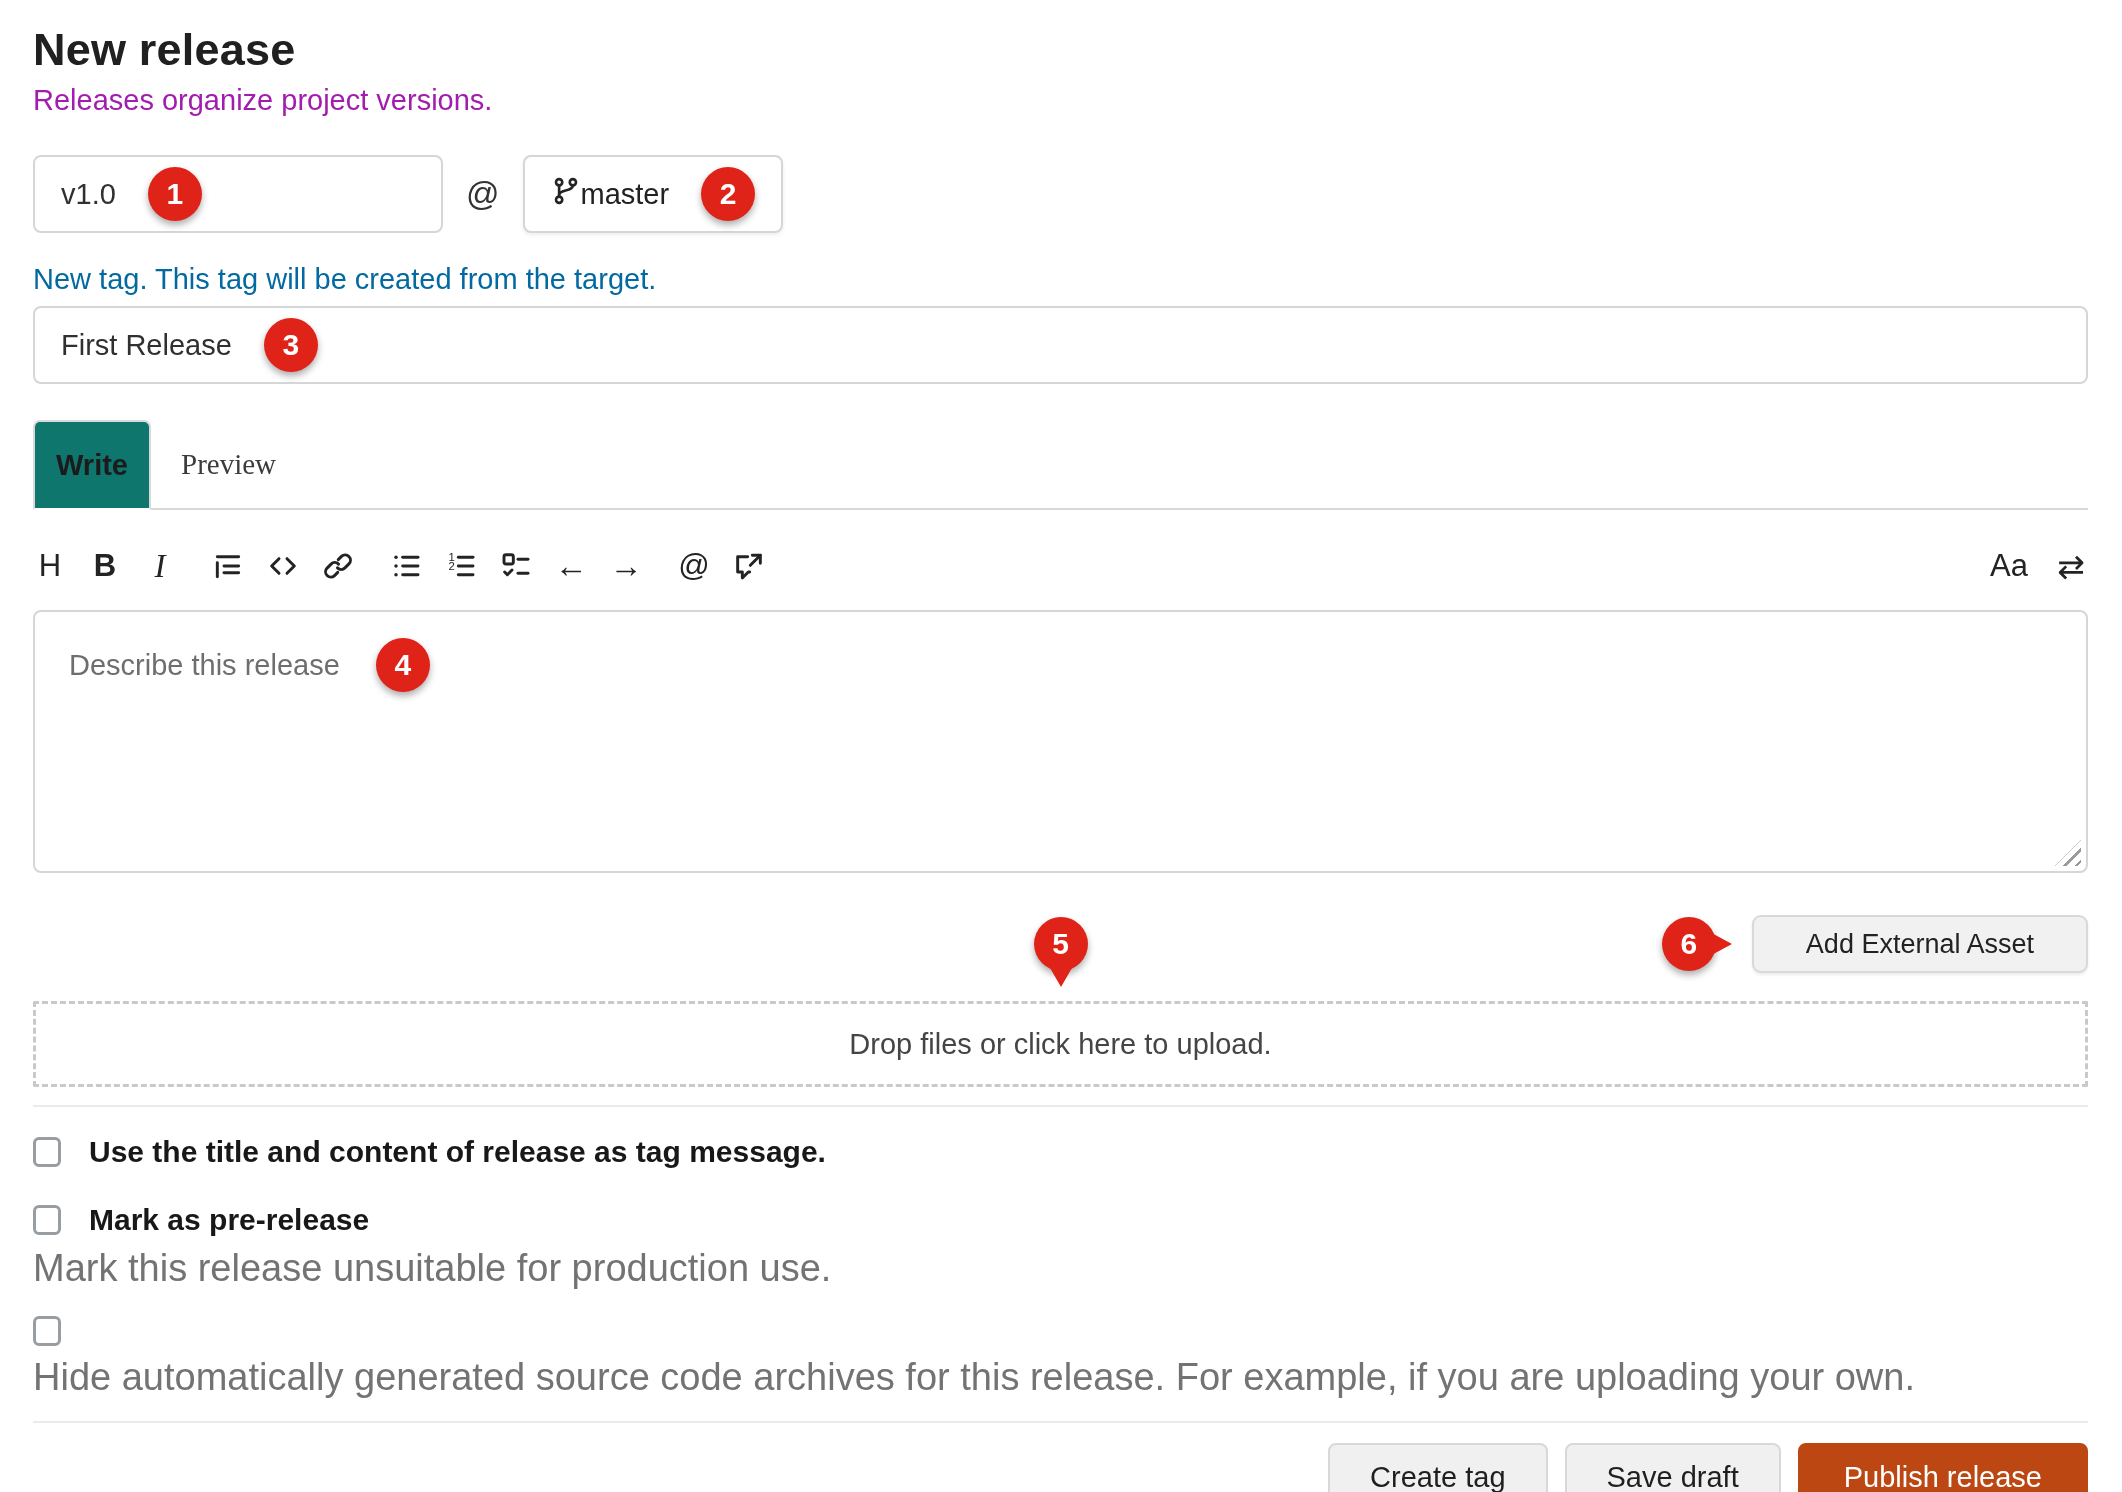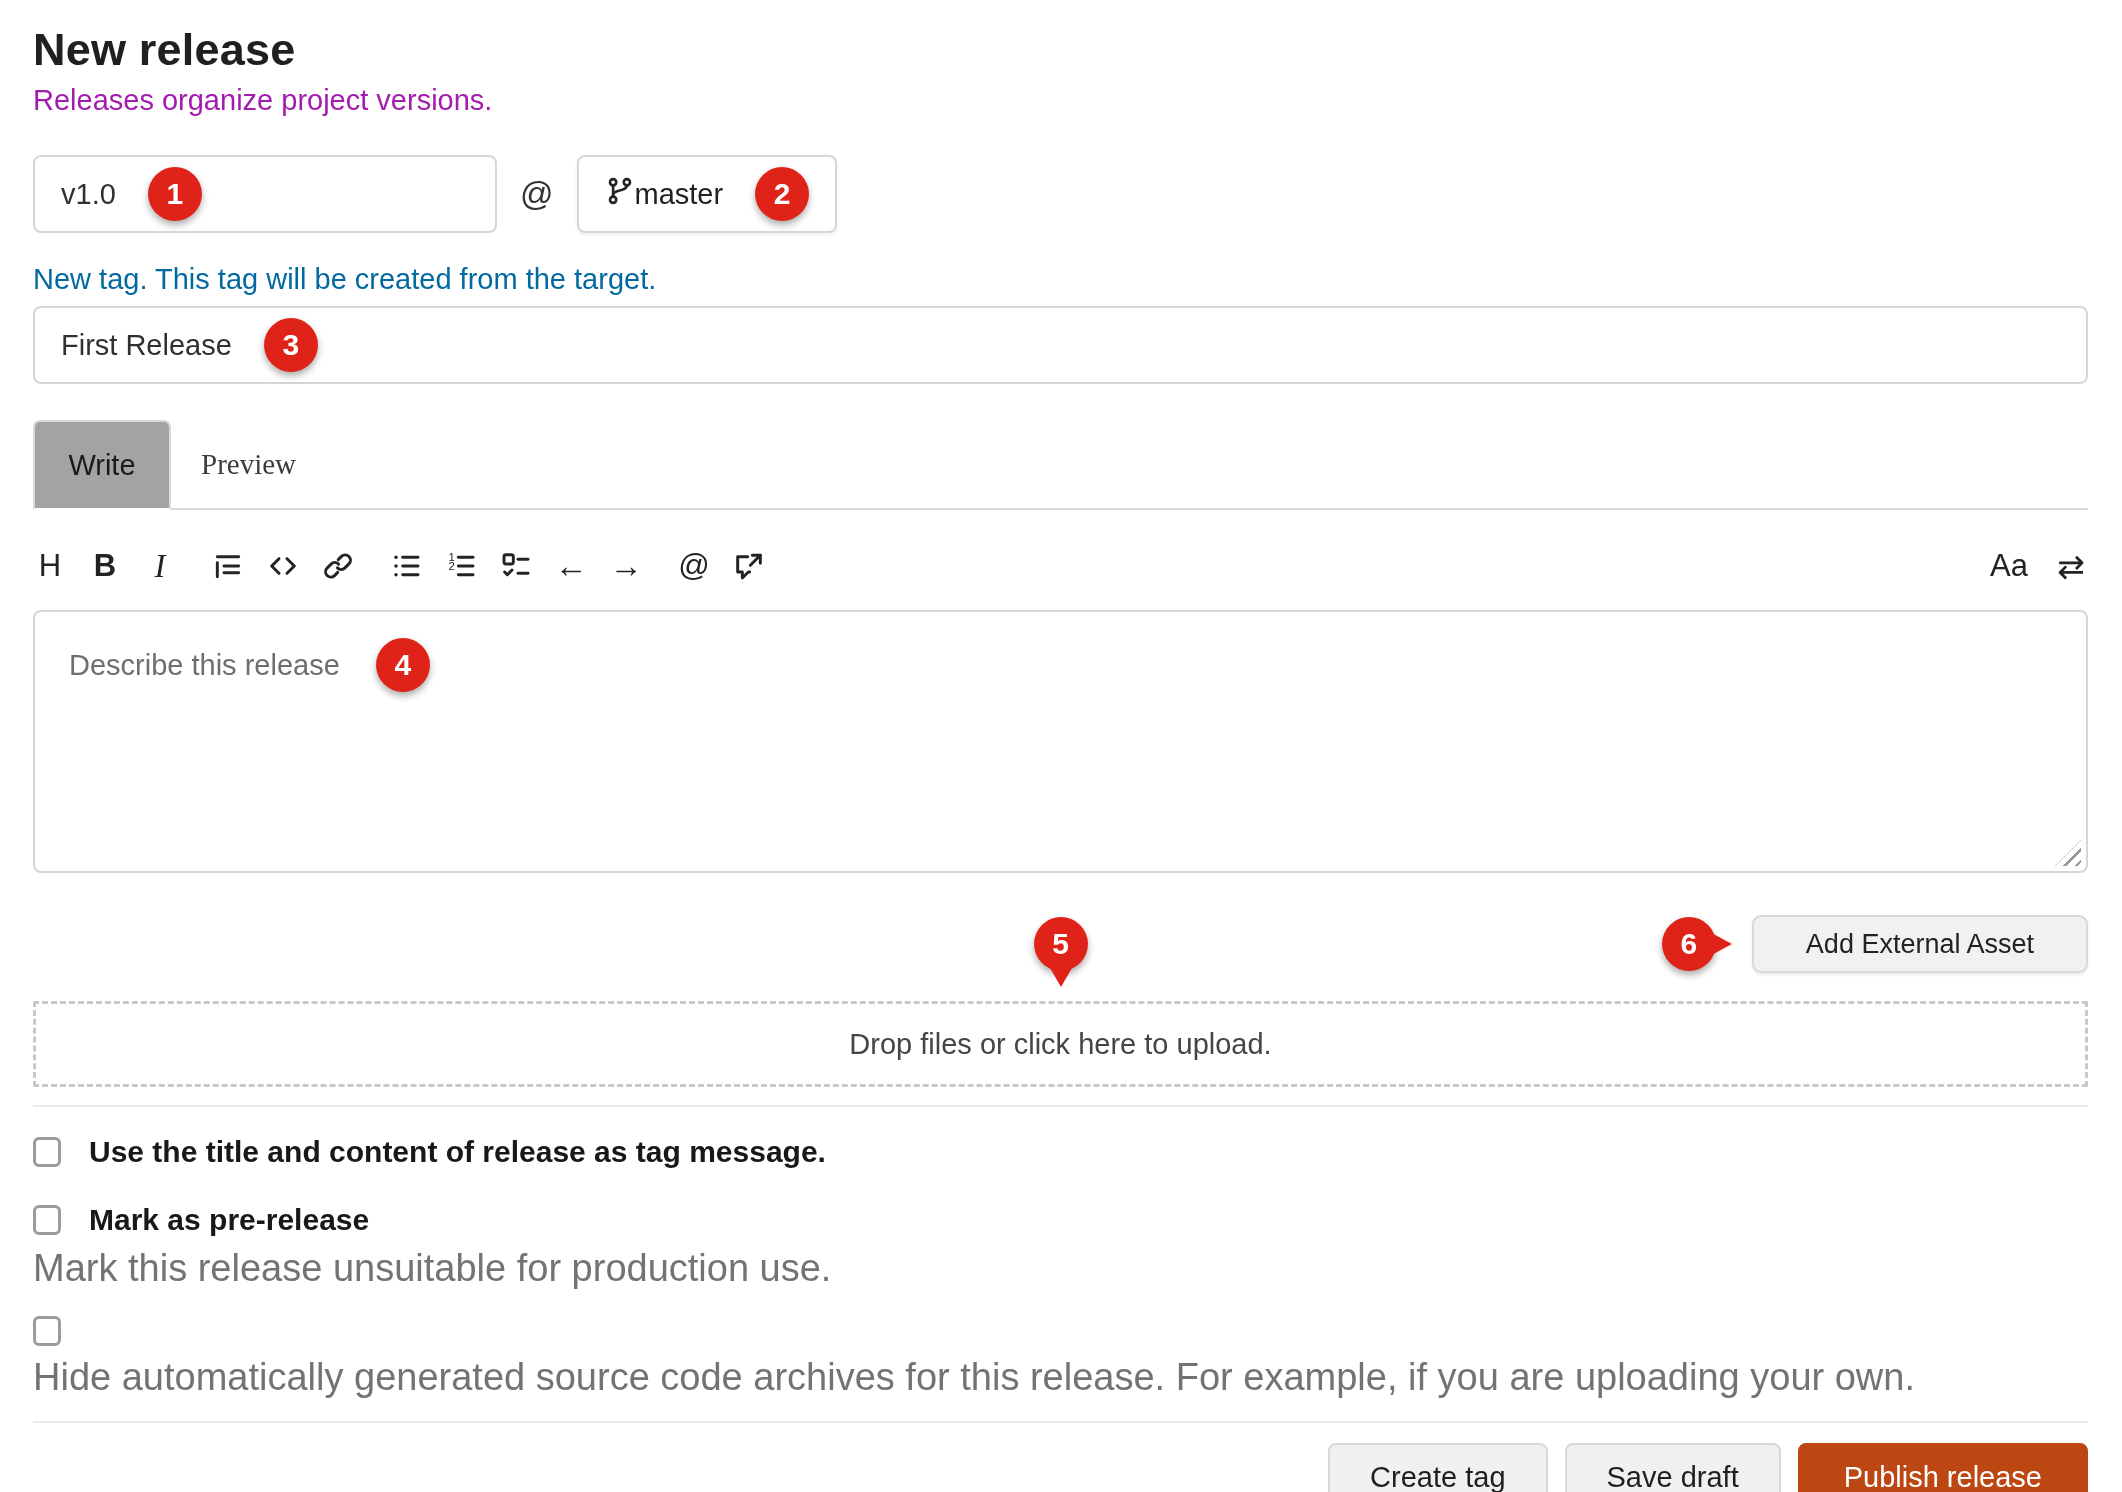--- a/index.html
+++ b/index.html
@@ -5,41 +5,41 @@
   html,body{margin:0;padding:0;background:#fff;}
   body{width:2122px;height:1492px;font-family:"Liberation Sans",sans-serif;color:#1f1f1f;overflow:hidden;}
   .page{padding:14px 34px 0 33px;box-sizing:border-box;}
 
   h1{font-size:45px;font-weight:700;margin:10px 0 0 0;color:#202020;letter-spacing:.2px;}
   .subtitle{font-size:29px;color:#a21caf;margin-top:8px;}
 
   .tag-row{margin-top:38px;display:flex;align-items:center;}
   .boxfield{height:78px;border:2px solid #d6d6d6;border-radius:8px;background:#fff;
     display:flex;align-items:center;padding:0 26px;box-sizing:border-box;font-size:29px;color:#303030;}
-  .tag-input{width:464px;}
+  .tag-input{width:410px;}
   .at-sep{font-size:33px;color:#333;margin:0 23px;}
   .branch-btn{cursor:pointer;box-shadow:0 2px 4px rgba(0,0,0,.07);color:#222;text-align:center;}
   .helper{margin-top:30px;font-size:29px;color:#0369a1;}
   .title-input{margin-top:10px;width:100%;}
 
   
   .badge{min-width:54px;width:54px;height:54px;border-radius:50%;background:#e02318;color:#fff;
     font-size:30px;font-weight:700;display:flex;align-items:center;justify-content:center;
     box-shadow:0 4px 7px rgba(0,0,0,.32);position:relative;flex:none;}
   .badge.inline{margin-left:32px;}
   .badge.pin-down::after{content:"";position:absolute;left:50%;transform:translateX(-50%);
     top:44px;border-left:15px solid transparent;border-right:15px solid transparent;border-top:26px solid #e02318;}
   .badge.pin-right::after{content:"";position:absolute;top:50%;transform:translateY(-50%);
     left:44px;border-top:14px solid transparent;border-bottom:14px solid transparent;border-left:26px solid #e02318;}
 
   
   .tabs{margin-top:36px;display:flex;align-items:stretch;height:88px;border-bottom:2px solid #d9d9d9;}
   .tab{display:flex;align-items:center;justify-content:center;font-size:29px;cursor:pointer;}
-  .tab-active{width:138px;background:#a3a3a3;border:2px solid #d9d9d9;border-bottom:2px solid #fff;
-    border-radius:7px 7px 0 0;margin-bottom:-2px;font-weight:400;color:#1b1b1b;box-sizing:border-box;}
+  .tab-active{width:118px;background:#0f766e;border:2px solid #d9d9d9;border-bottom:2px solid #fff;
+    border-radius:7px 7px 0 0;margin-bottom:-2px;font-weight:700;color:#1b1b1b;box-sizing:border-box;}
   .tab-inactive{padding:0 30px;color:#3c3c3c;font-family:Liberation Serif, serif;}
 
   
   .toolbar{margin-top:36px;display:flex;align-items:center;}
   .tb{width:34px;height:40px;display:flex;align-items:center;justify-content:center;cursor:pointer;
       margin-right:21px;color:#232323;}
   .tb:last-child{margin-right:0;}
   .tb.txt{font-size:31px;}
   .tb.bold{font-weight:700;font-size:31px;}
   .tb.italic{font-style:italic;font-family:"Liberation Serif",serif;font-size:33px;}

